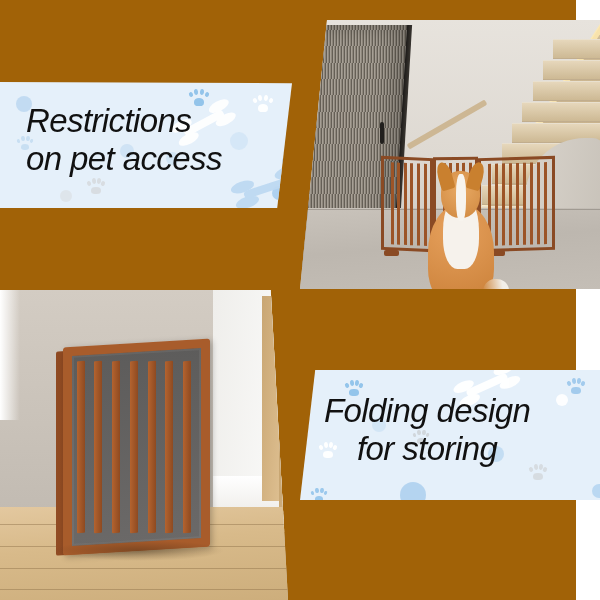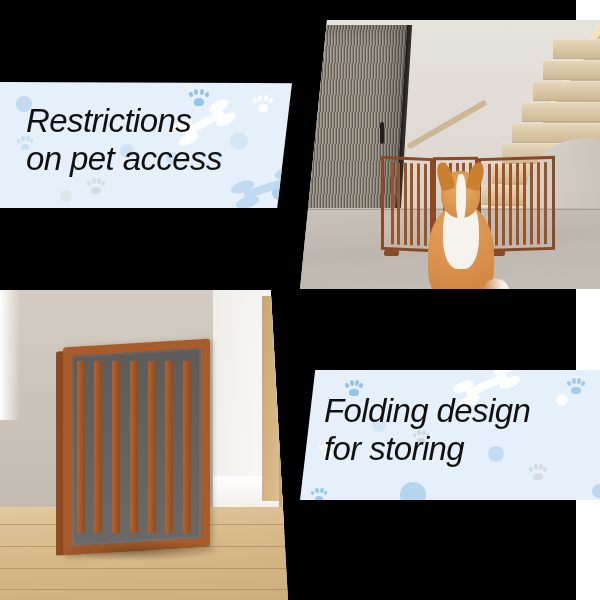--- a/index.html
+++ b/index.html
@@ -1,19 +1,19 @@
 <!DOCTYPE html>
 <html><head>
 <meta charset="utf-8">
 <style>
   * { margin:0; padding:0; box-sizing:border-box; }
   html,body { width:600px; height:600px; background:#ffffff; overflow:hidden; }
   body { font-family:"Liberation Sans", sans-serif; }
 
-  #stage { position:relative; width:576px; height:600px; background:#000000; }
+  #stage { position:relative; width:576px; height:600px; background:#a16207; }
 
   
   .panel { position:absolute; overflow:hidden; }
 
   
   #banner-tl {
     left:-4px; top:82px; width:296px; height:126px;
     background:#e5f0fa;
     clip-path: polygon(0 0, 100% 1%, 95% 100%, 0 100%);
   }
@@ -30,21 +30,21 @@
     position:absolute;
     font-style:italic;
     font-weight:400;
     color:#111;
     letter-spacing:-0.6px;
     line-height:1.15;
     white-space:pre-line;
     z-index:6;
   }
   #text-tl { left:30px; top:20px; font-size:33px; }
-  #text-br { left:24px; top:22px; font-size:33px; }
+  #text-br { left:24px; top:22px; font-size:33px;text-align:center; }
 
   
   .paw { position:absolute; z-index:3; }
   .paw i { position:absolute; display:block; border-radius:50%; background:currentColor; }
   .paw .pad { width:46%; height:38%; left:27%; top:56%; border-radius:48% 48% 42% 42%; }
   .paw .t1 { width:19%; height:25%; left:5%;  top:28%; transform:rotate(-22deg); }
   .paw .t2 { width:20%; height:29%; left:28%; top:12%; transform:rotate(-8deg); }
   .paw .t3 { width:20%; height:29%; left:53%; top:12%; transform:rotate(8deg); }
   .paw .t4 { width:19%; height:25%; left:76%; top:28%; transform:rotate(22deg); }
 

